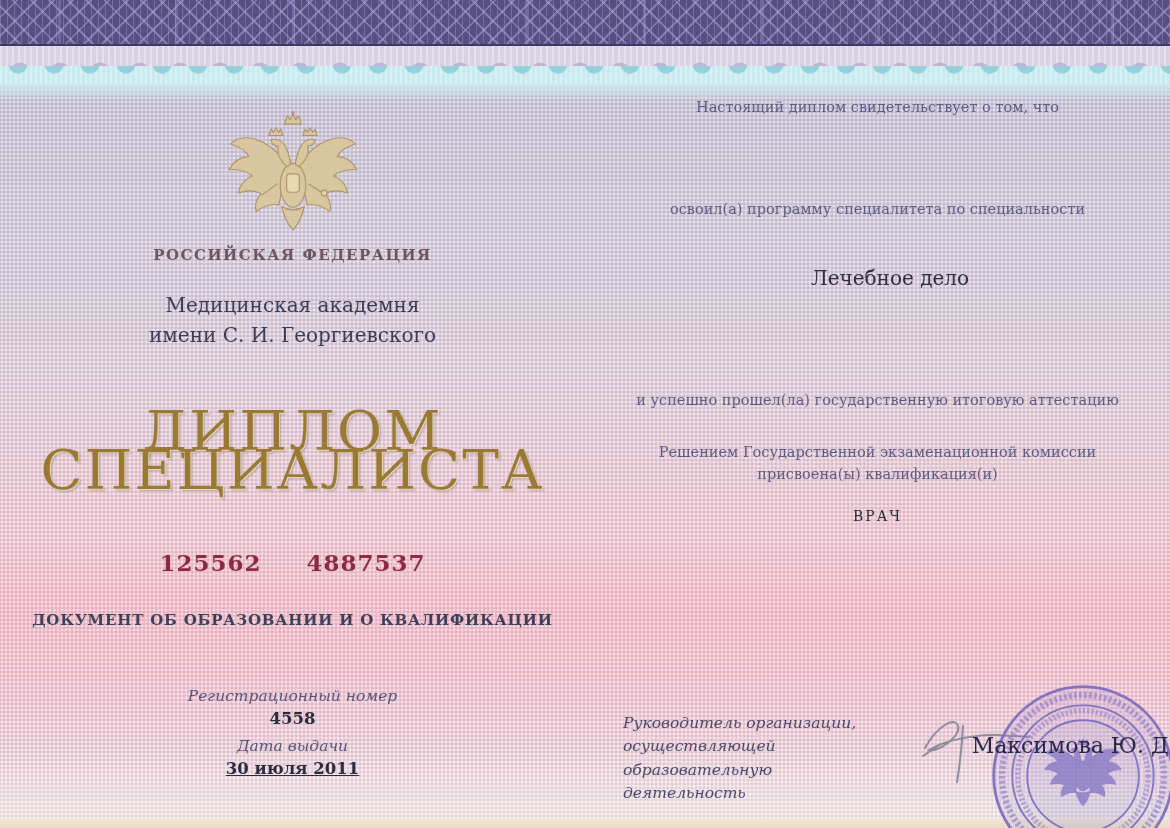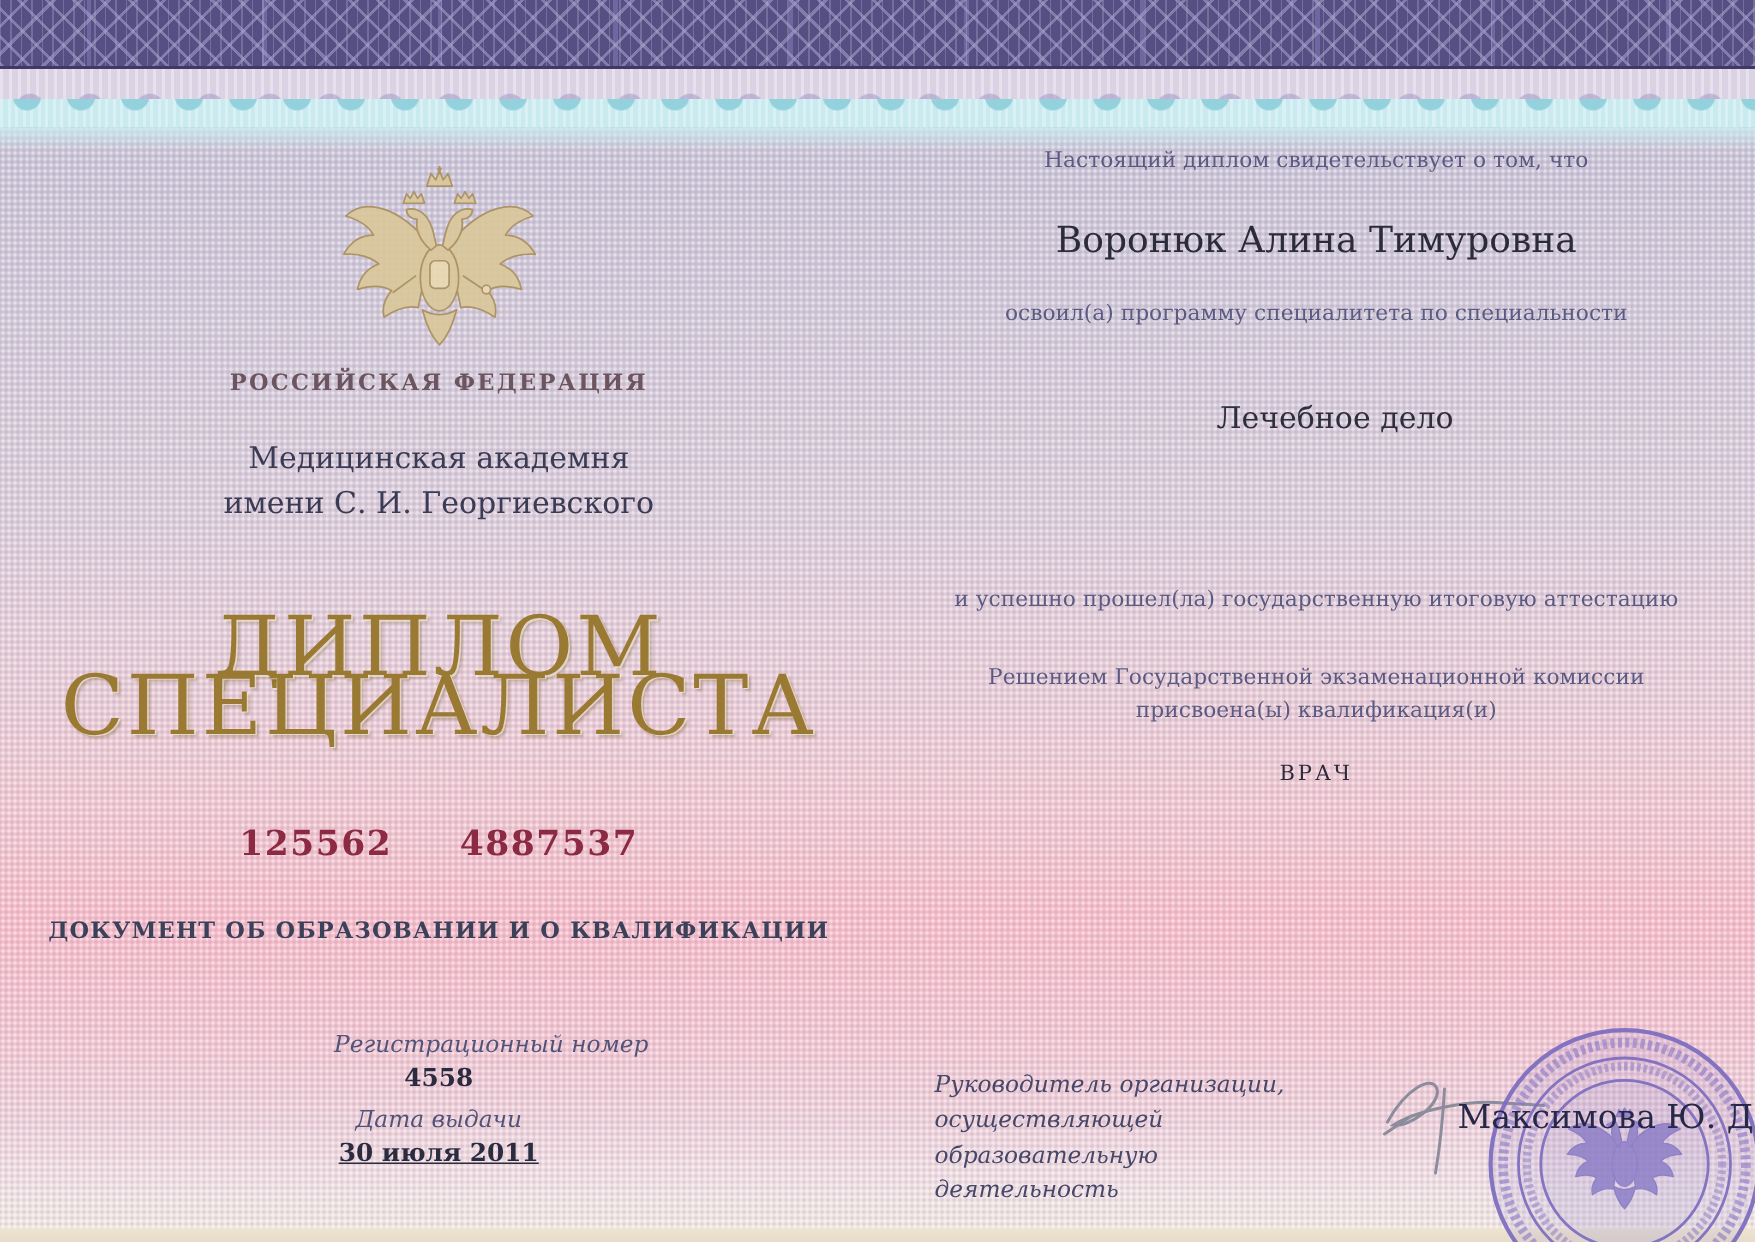--- a/index.html
+++ b/index.html
@@ -65,21 +65,21 @@
   .country{top:246px;font-size:15px;font-weight:600;letter-spacing:1.5px;color:#6d5560;}
   .inst{top:290px;font-size:20px;line-height:1.5;color:#3b3b55;}
   .title{font-size:55px;letter-spacing:2px;color:#9a7a33;
     text-shadow:1px 1px 0 rgba(255,252,240,0.55), 2px 2px 2px rgba(110,80,30,0.35);}
   .title1{top:399px;}
   .title2{top:438px;}
   .serials{top:549px;font-size:23px;font-weight:bold;color:#8b2a42;letter-spacing:1px;}
   .serials span{margin:0 18px;}
   .doctype{top:611px;font-size:15px;font-weight:600;letter-spacing:0.8px;color:#3c415a;}
   .lbl-i{font-style:italic;font-size:15.5px;color:#53537a;}
-  .reg-label{top:687px;padding-left:35px;}
+  .reg-label{top:687px;}
   .reg-num{top:709px;font-size:16.5px;font-weight:bold;color:#2c2c40;}
   .date-label{top:737px;}
   .date-val{top:759px;font-size:16.5px;font-weight:bold;color:#2c2c40;text-decoration:underline;}
   
   .intro{top:99px;font-size:14.5px;color:#5a5a82;}
   .holder{top:146px;font-size:24px;color:#2b2b3c;}
   .program{top:201px;font-size:14.5px;color:#5a5a82;}
   .specialty{top:266px;font-size:20px;color:#2e2e3e;padding-left:25px;box-sizing:border-box;}
   .attest{top:392px;font-size:14.5px;color:#5a5a82;}
   .comm1{top:444px;font-size:14.5px;color:#5a5a82;}
@@ -156,21 +156,20 @@
     <div class="abs lbl-i reg-label">Регистрационный номер</div>
     <div class="abs reg-num">4558</div>
     <div class="abs lbl-i date-label">Дата выдачи</div>
     <div class="abs date-val">30 июля 2011</div>
   </div>
 
   <div class="col col-right">
 
     <div class="abs intro">Настоящий диплом свидетельствует о том, что</div>
 
-    <div class="abs holder">Воронюк Алина Тимуровна</div>
 
     <div class="abs program">освоил(а) программу специалитета по специальности</div>
 
     <div class="abs specialty">Лечебное дело</div>
 
     <div class="abs attest">и успешно прошел(ла) государственную итоговую аттестацию</div>
 
     <div class="abs comm1">Решением Государственной экзаменационной комиссии</div>
     <div class="abs comm2">присвоена(ы) квалификация(и)</div>
 

